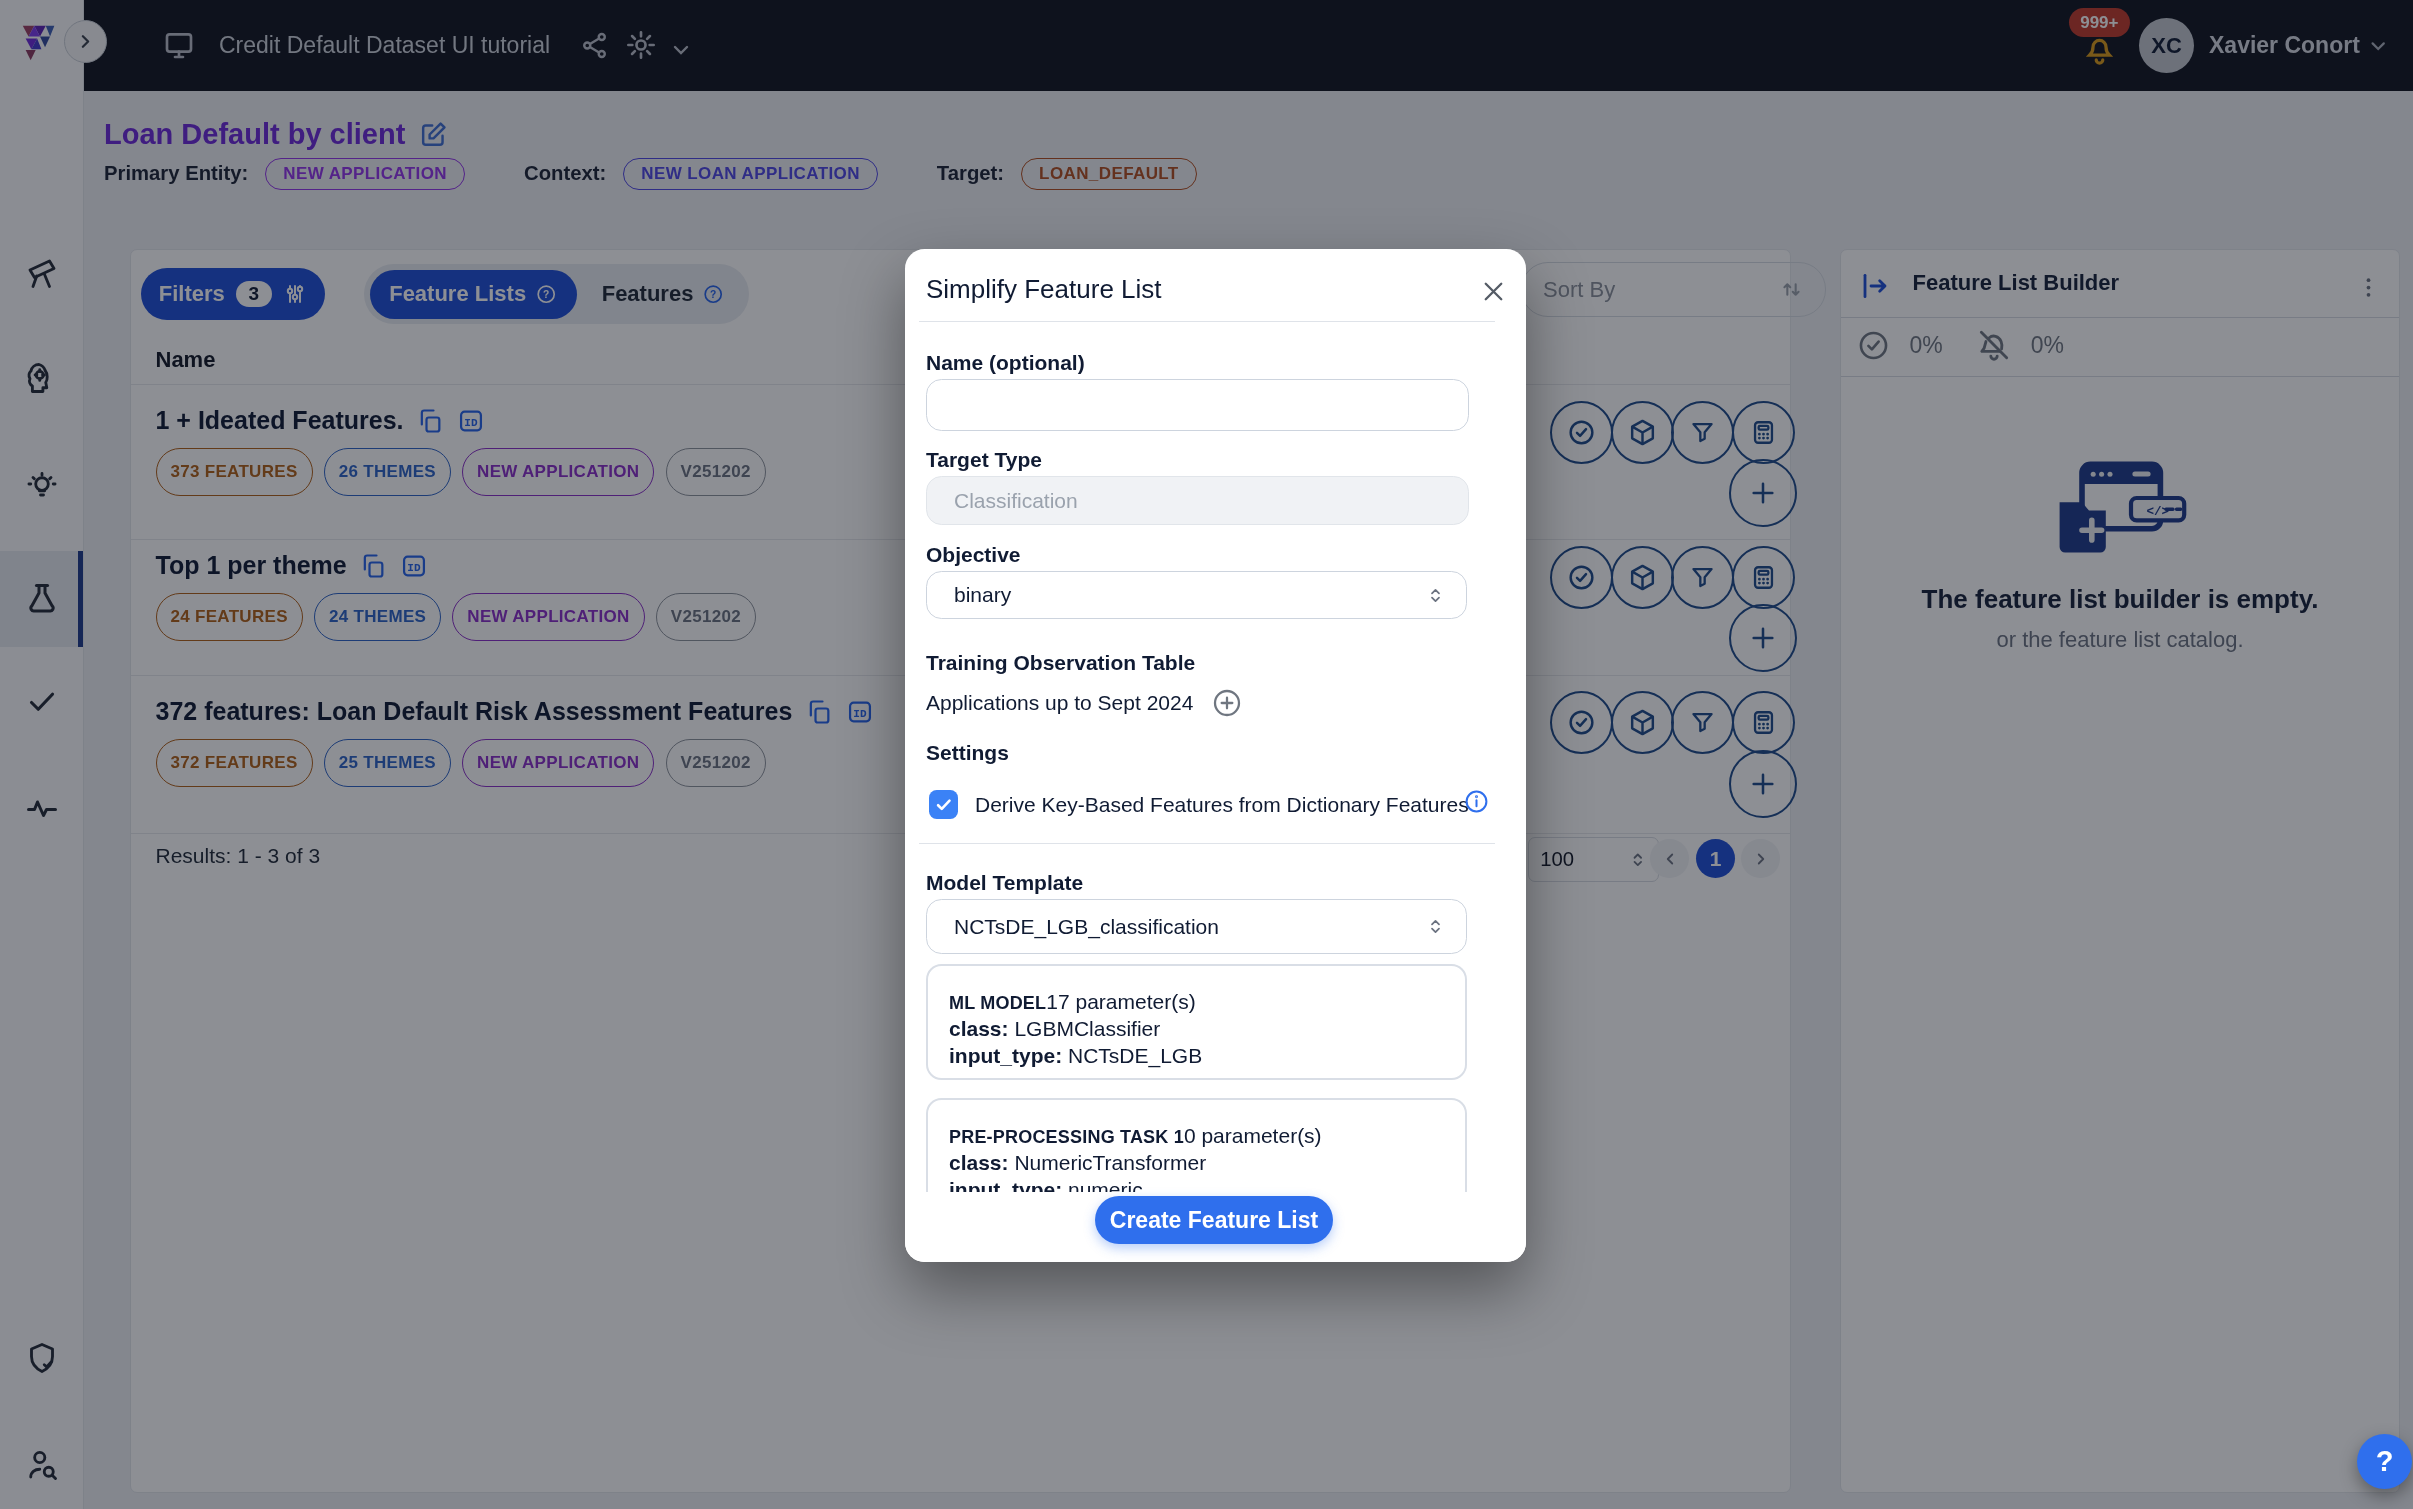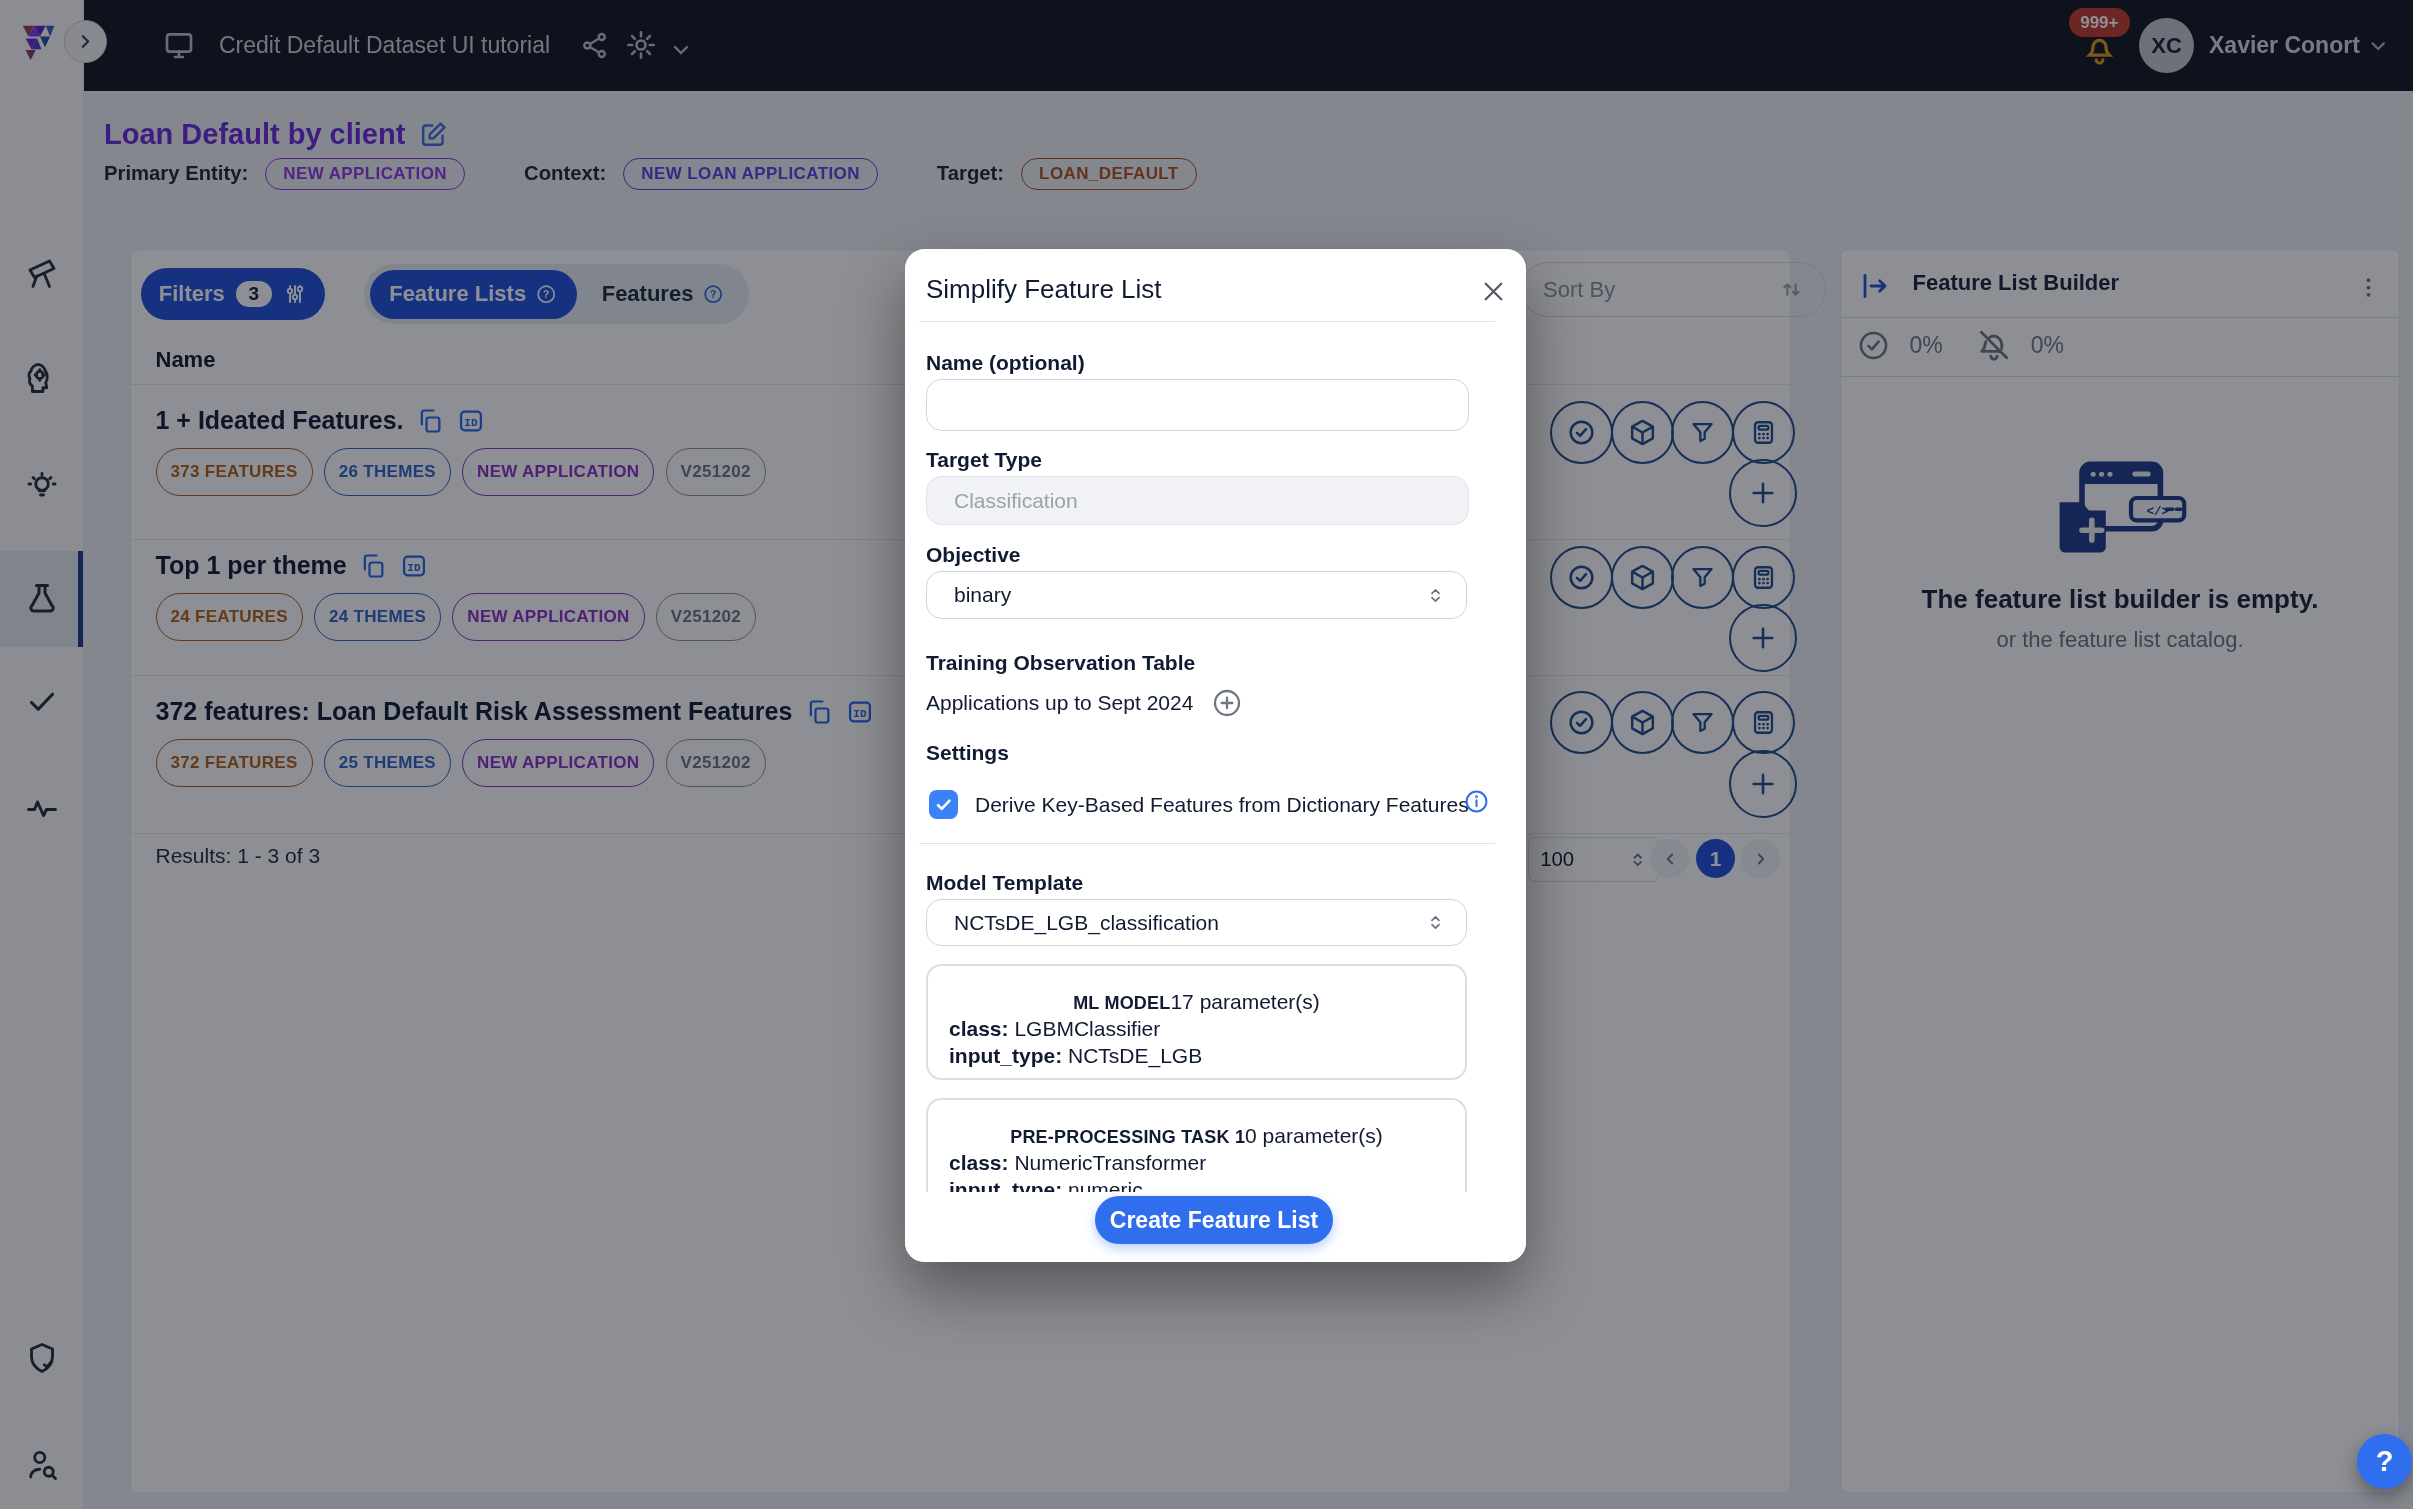--- a/index.html
+++ b/index.html
@@ -79,21 +79,21 @@
   .m-title{position:absolute;left:21px;top:25px;font-size:26px;font-weight:normal;color:#101b33}
   .m-close{position:absolute;left:573px;top:27px;width:31px;height:31px;color:#555c66;cursor:pointer}
   .m-div{position:absolute;left:14px;width:576px;border-top:1.4px solid #dfe3e9}
   .m-label{position:absolute;left:21px;font-size:21px;font-weight:bold;color:#101b33}
   .m-input{position:absolute;left:21px;width:541px;border:1.4px solid #cdd4de;border-radius:15.4px;background:#fff}
   .m-input.disabled{background:#f0f2f5;border-color:#e1e5ea}
   .m-input .ph{position:absolute;left:27px;top:50%;transform:translateY(-50%);color:#9aa2ad;font-size:21px}
   .m-select{position:absolute;left:21px;width:541px;border:1.4px solid #cdd4de;border-radius:15.4px;display:flex;align-items:center;justify-content:space-between;padding:0 19.6px 0 27px;font-size:21px;color:#101b33;box-sizing:border-box}
   .m-text{font-size:21px;color:#101b33}
   .card{position:absolute;left:21px;width:541px;border:2.1px solid #d9dee6;border-radius:15.4px;box-sizing:border-box;padding:24px 21px 0 21px}
-  .card-top{display:flex;justify-content:center;align-items:baseline}
+  .card-top{display:flex;justify-content:flex-start;align-items:baseline}
   .card-h{font-size:18px;font-weight:bold;color:#101b33;letter-spacing:0.2px}
   .card-p{font-size:21px;color:#101b33}
   .card-line{font-size:21px;color:#101b33;margin-top:3px}
   .m-footer{position:absolute;left:0;top:943px;width:100%;height:71px;background:#fff}
   .create-btn{position:absolute;left:190px;top:4.2px;width:238px;height:48px;border-radius:24px;background:#2f6fed;color:#fff;font-size:23px;font-weight:bold;display:flex;align-items:center;justify-content:center;box-shadow:0 4.2px 11.2px rgba(47,111,237,.35)}
   .chk{position:absolute;left:24px;top:-4.2px;width:29px;height:29px;border-radius:7.7px;background:#3b82f6;display:flex;align-items:center;justify-content:center}
 
   .help-btn{position:absolute;left:2357px;top:1434px;width:55px;height:55px;border-radius:50%;background:#2f6fed;color:#fff;font-size:29px;font-weight:bold;display:flex;align-items:center;justify-content:center;z-index:70;box-shadow:0 7px 17px rgba(0,0,0,.35)}
 </style>
 </head>
@@ -634,21 +634,21 @@
         <svg viewBox="0 0 24 24" fill="none" stroke="currentColor" stroke-width="1.8" stroke-linecap="round">
             <circle cx="12" cy="12" r="8.8"></circle>
             <path d="M12 11v5.2"></path>
             <circle cx="12" cy="7.8" r="0.4" fill="currentColor"></circle>
           </svg>
       </span>
     </div>
     <div class="m-div" style="top:594px"></div>
 
     <div class="m-label" style="top:622px">Model Template</div>
-    <div class="m-select" style="top:650px;height:47px">
+    <div class="m-select" style="top:650px;height:55px">
       <span>NCTsDE_LGB_classification</span>
       <span class="ic" style="width:21px;height:21px;color:#6b7280">
         <svg viewBox="0 0 24 24" fill="none" stroke="currentColor" stroke-width="2" stroke-linecap="round" stroke-linejoin="round">
             <path d="M8 9.5l4-4 4 4M8 14.5l4 4 4-4"></path>
           </svg>
       </span>
     </div>
 
     <div class="card" style="top:715px;height:116px">
       <div class="card-top">

